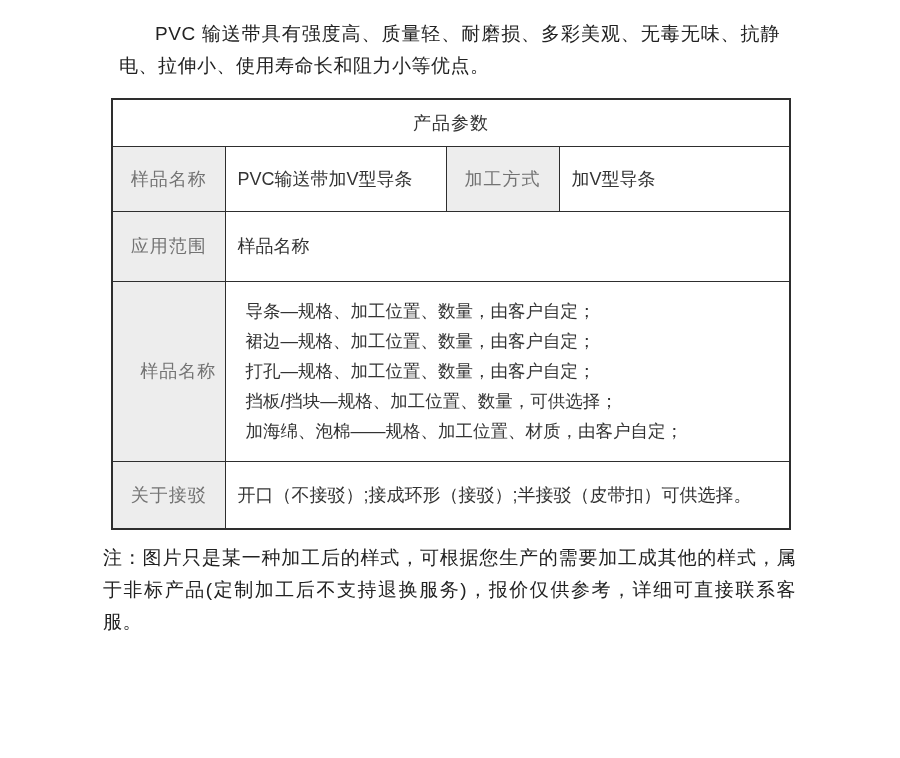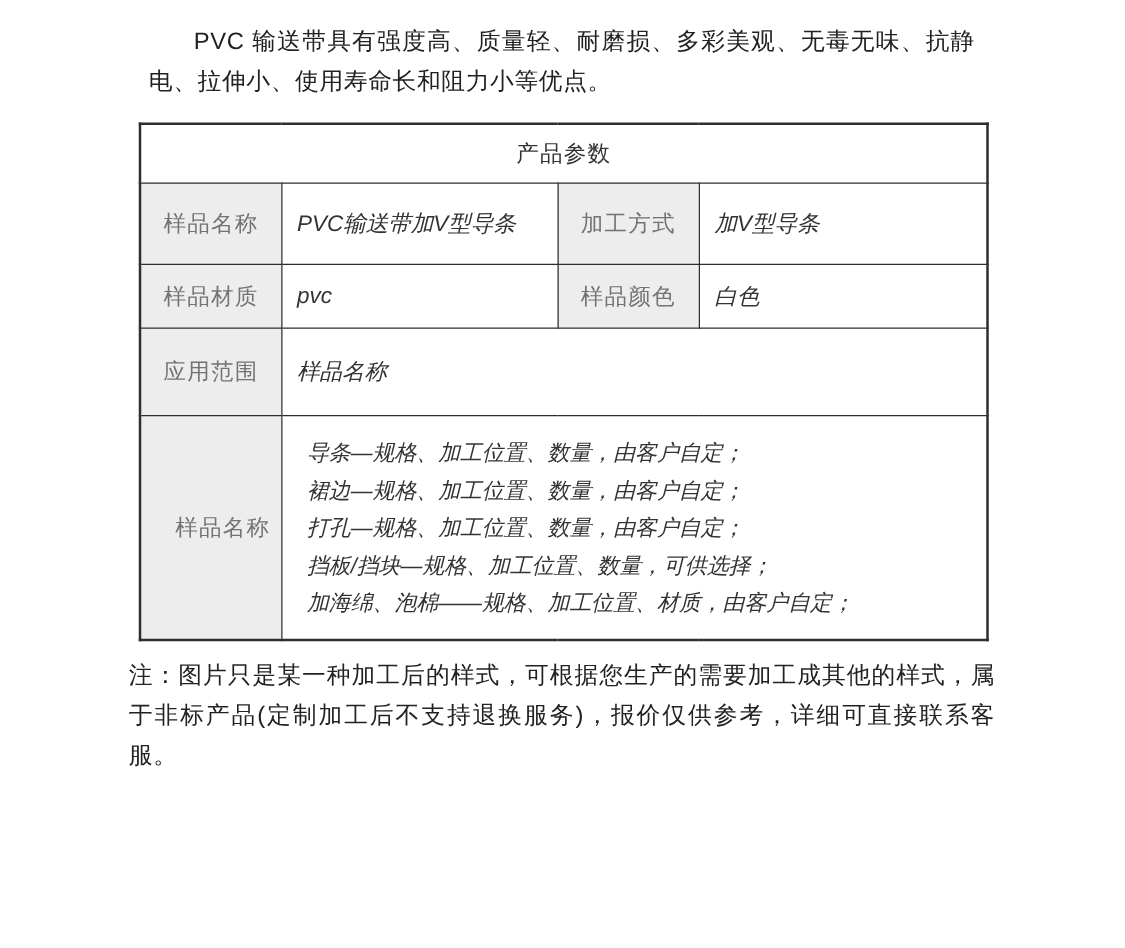--- a/index.html
+++ b/index.html
@@ -59,21 +59,20 @@
     text-align: center;
     letter-spacing: 1px;
     color: #737373;
   }
   td.value {
     background: #ffffff;
     text-align: left;
     padding-left: 12px;
     padding-right: 8px;
     color: #333333;
-    font-style: italic;
   }
   tr.r1 td { height: 65px; }
   tr.r2 td { height: 51px; }
   tr.r3 td { height: 70px; }
   tr.r4 td { height: 180px; padding-left: 20px; }
   tr.r5 td { height: 68px; }
   .multiline div {
     line-height: 30px;
     font-size: 17.5px;
   }
@@ -106,38 +105,36 @@
     <tbody>
       <tr>
         <th class="tbl-title" colspan="4">产品参数</th>
       </tr>
       <tr class="r1">
         <td class="label">样品名称</td>
         <td class="value">PVC输送带加V型导条</td>
         <td class="label">加工方式</td>
         <td class="value">加V型导条</td>
       </tr>
-      <tr class="r2">
-        <td class="label">样品材质</td>
-        <td class="value">pvc</td>
-        <td class="label">样品颜色</td>
-        <td class="value">白色</td>
-      </tr>
       <tr class="r3">
         <td class="label">应用范围</td>
         <td class="value" colspan="3">样品名称</td>
       </tr>
       <tr class="r4">
         <td class="label">样品名称</td>
         <td class="value multiline" colspan="3">
           <div>导条—规格、加工位置、数量，由客户自定；</div>
           <div>裙边—规格、加工位置、数量，由客户自定；</div>
           <div>打孔—规格、加工位置、数量，由客户自定；</div>
           <div>挡板/挡块—规格、加工位置、数量，可供选择；</div>
           <div>加海绵、泡棉——规格、加工位置、材质，由客户自定；</div>
         </td>
       </tr>
+      <tr class="r5">
+        <td class="label">关于接驳</td>
+        <td class="value" colspan="3">开口（不接驳）;接成环形（接驳）;半接驳（皮带扣）可供选择。</td>
+      </tr>
     </tbody>
   </table>
 
   <p class="note">注：图片只是某一种加工后的样式，可根据您生产的需要加工成其他的样式，属于非标产品(定制加工后不支持退换服务)，报价仅供参考，详细可直接联系客服。</p>
 
 </div>
 
 </body></html>

